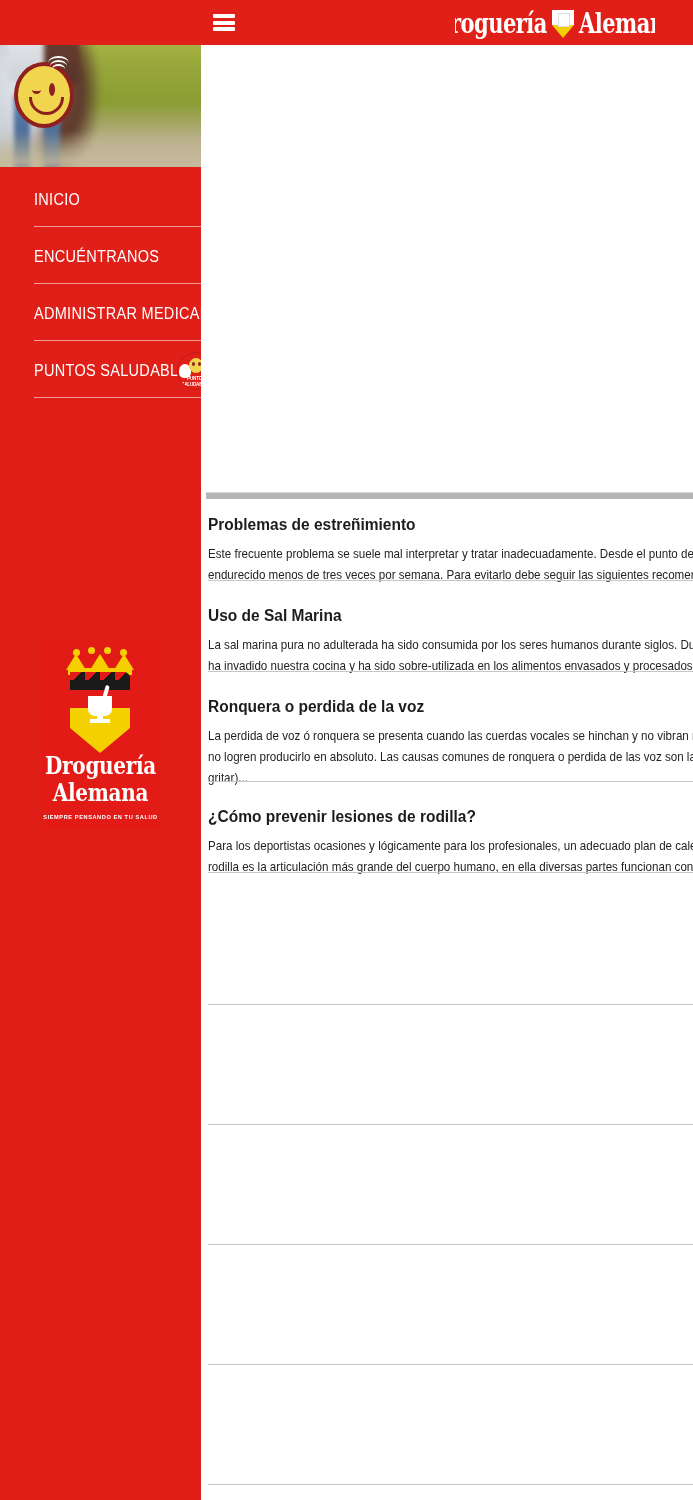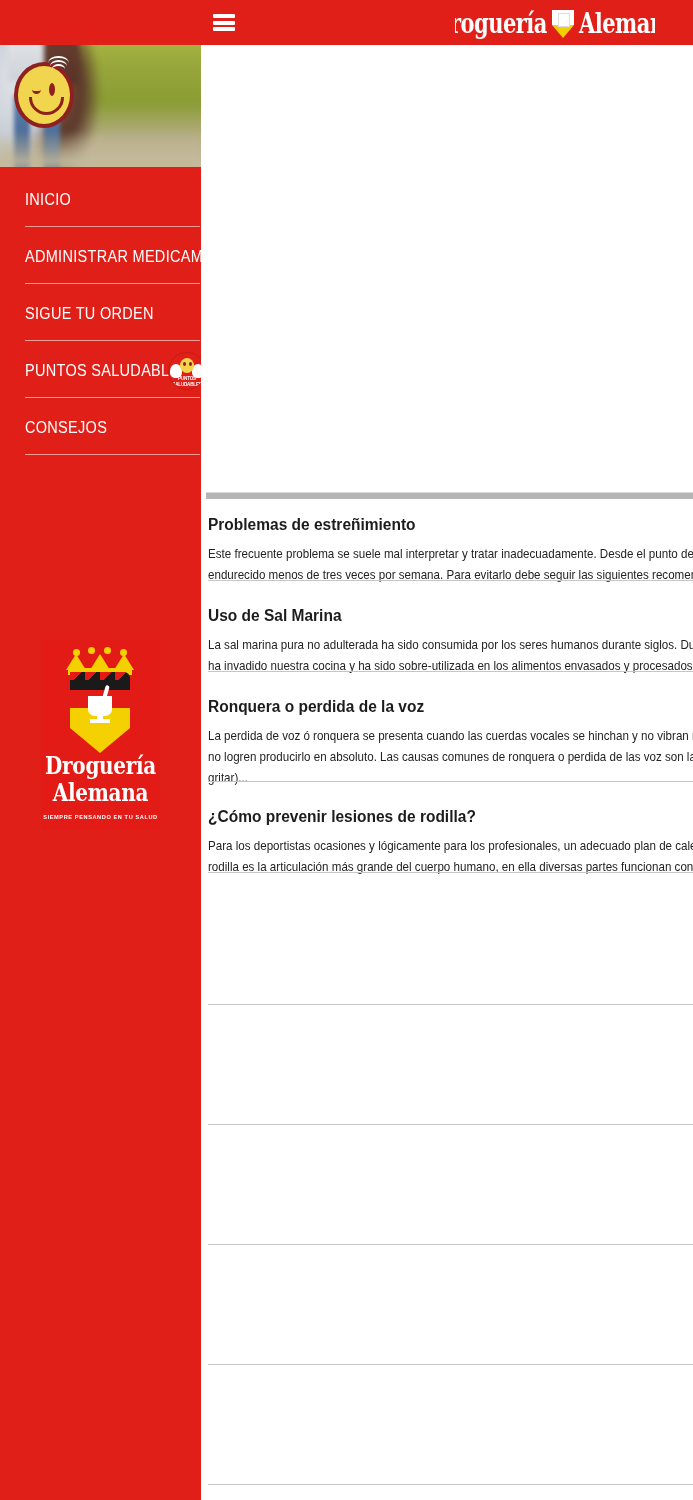--- a/index.html
+++ b/index.html
@@ -191,21 +191,21 @@
     border-left: none;
     border-right: none;
     border-radius: 50%;
   }
   .av-wink i:nth-child(1) { left: 2px; top: 8px; width: 13px; height: 8px; }
   .av-wink i:nth-child(2) { left: 0px; top: 4px; width: 17px; height: 10px; }
   .av-wink i:nth-child(3) { left: -2px; top: 0px; width: 21px; height: 12px; }
 
   .menu {
     position: absolute;
-    left: 8px; top: 170px;
+    left: 17px; top: 170px;
     width: 201px;
   }
   .menu-item {
     position: relative;
     height: 57px;
     display: flex;
     align-items: center;
     padding-left: 17px;
     box-sizing: border-box;
     cursor: pointer;
@@ -486,39 +486,36 @@
         <i></i>
         <i></i>
     </div>
   </div>
 
   <nav class="menu">
     <div class="menu-item">
       <span class="menu-label">INICIO</span>
     </div>
     <div class="menu-item">
+      <span class="menu-label">ENCUÉNTRANOS</span>
+    </div>
+    <div class="menu-item">
       <span class="menu-label">ADMINISTRAR MEDICAMENTOS</span>
-    </div>
-    <div class="menu-item">
-      <span class="menu-label">SIGUE TU ORDEN</span>
     </div>
     <div class="menu-item">
       <span class="menu-label">PUNTOS SALUDABLES</span>
       <span class="puntos-badge">
         <span class="pb-wing-l"></span>
         <span class="pb-wing-r"></span>
         <span class="pb-face"></span>
         <span class="pb-text">
           <span>PUNTOS</span><br>
           <span>SALUDABLES</span>
         </span>
       </span>
-    </div>
-    <div class="menu-item">
-      <span class="menu-label">CONSEJOS</span>
     </div>
   </nav>
 
   <div class="sidelogo">
     <div class="sl-crown">
       <span class="pk p1"></span>
         <span class="pk p2"></span>
         <span class="pk p3"></span>
       <span class="band"></span>
       <span class="dot d1"></span>

